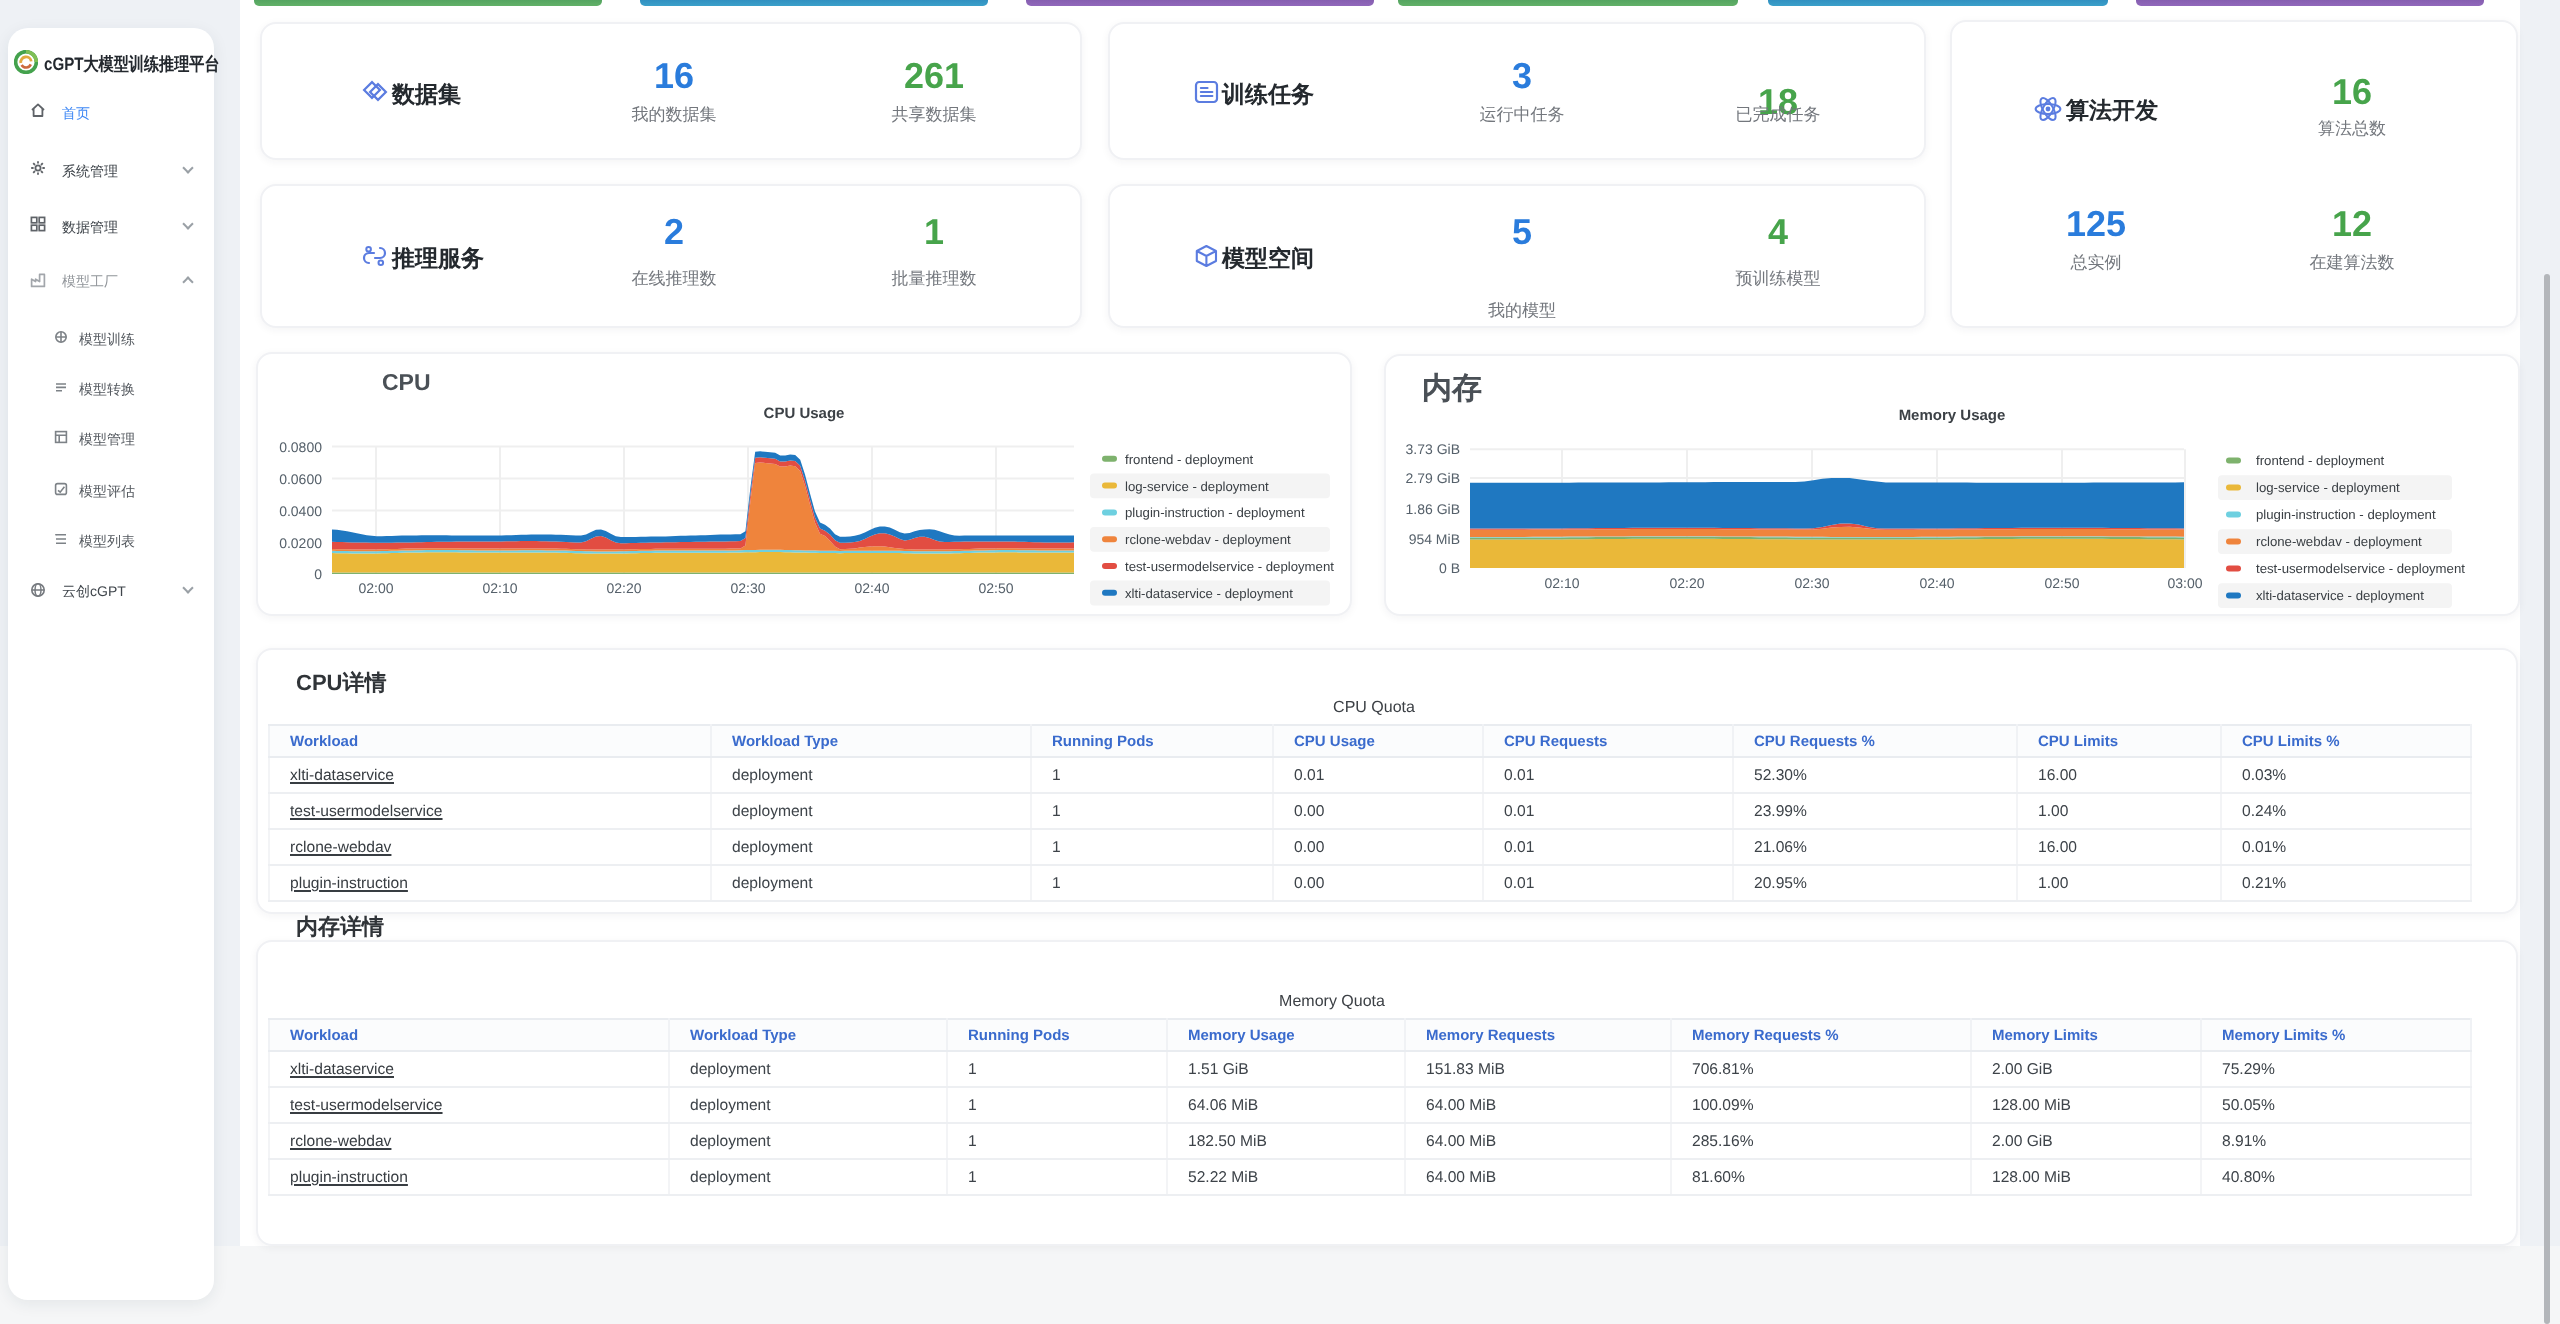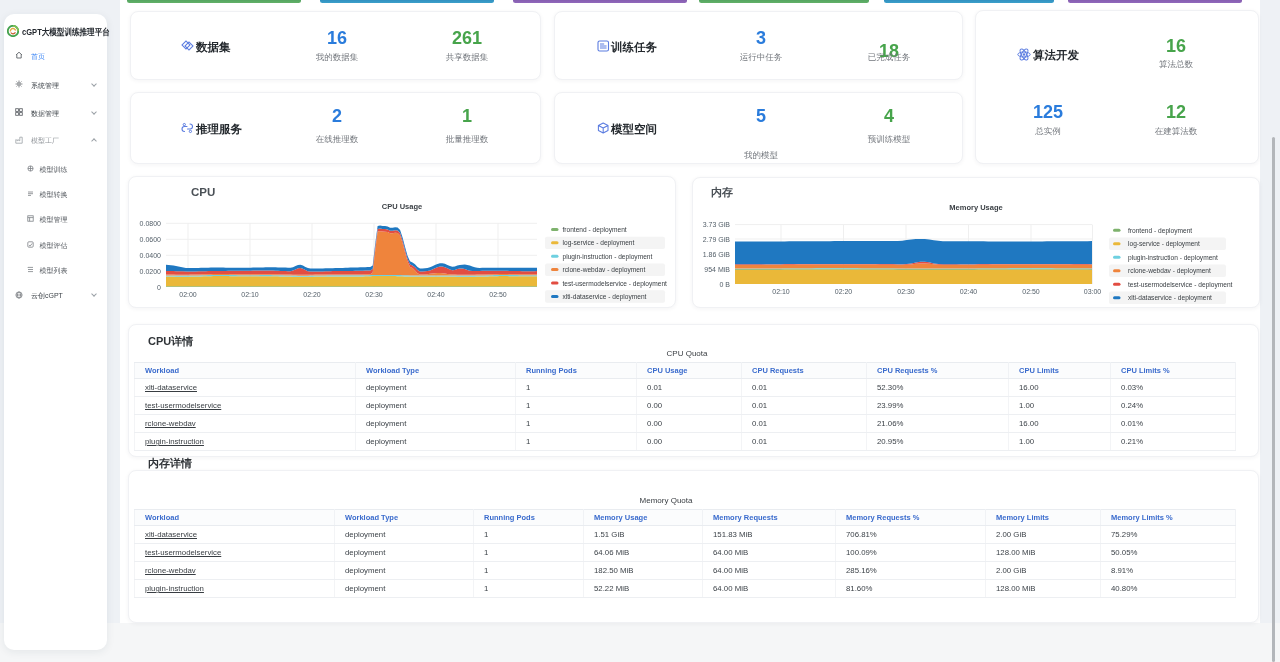--- a/index.html
+++ b/index.html
@@ -96,21 +96,21 @@
 <div class="statnum green" style="left:1176px;top:36px;">16</div>
 <div class="statlbl" style="left:1176px;top:59px;text-align:center;">算法总数</div>
 <div class="statnum blue" style="left:1048px;top:102px;">125</div>
 <div class="statlbl" style="left:1048px;top:125.5px;">总实例</div>
 <div class="statnum green" style="left:1176px;top:102px;">12</div>
 <div class="statlbl" style="left:1176px;top:125.5px;">在建算法数</div>
 
 <div class="card" style="left:128px;top:176px;width:548px;height:132px;overflow:hidden;"></div>
 <div class="card" style="left:692px;top:177px;width:568px;height:131px;overflow:hidden;"></div>
 <div class="secttitle" style="left:147px;top:186px;font-size:11.5px;color:#4a5056;margin-left:44px;">CPU</div>
-<div class="secttitle" style="left:711px;top:185px;font-size:11px;color:#4a5056;">内存</div>
+<div class="secttitle" style="left:711px;top:185px;font-size:15px;color:#4a5056;">内存</div>
 <svg class="abs" style="left:128px;top:176px;" width="548" height="132" viewBox="0 0 548 132">
 <text x="274" y="33" font-size="7.5" font-weight="bold" fill="#3c4146" text-anchor="middle">CPU Usage</text>
 <line x1="38" y1="47.3" x2="409" y2="47.3" stroke="#efefef" stroke-width="1"></line>
 <line x1="38" y1="63.3" x2="409" y2="63.3" stroke="#efefef" stroke-width="1"></line>
 <line x1="38" y1="79.3" x2="409" y2="79.3" stroke="#efefef" stroke-width="1"></line>
 <line x1="38" y1="95.3" x2="409" y2="95.3" stroke="#efefef" stroke-width="1"></line>
 <line x1="60" y1="47.3" x2="60" y2="111" stroke="#efefef" stroke-width="1"></line>
 <line x1="122" y1="47.3" x2="122" y2="111" stroke="#efefef" stroke-width="1"></line>
 <line x1="184" y1="47.3" x2="184" y2="111" stroke="#efefef" stroke-width="1"></line>
 <line x1="246" y1="47.3" x2="246" y2="111" stroke="#efefef" stroke-width="1"></line>

